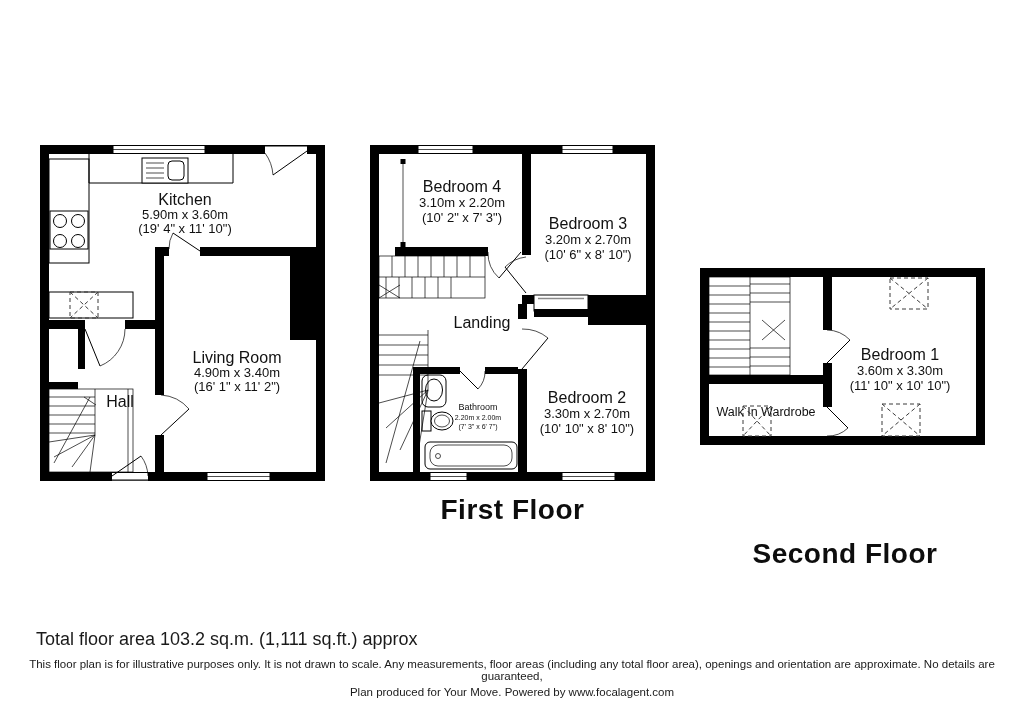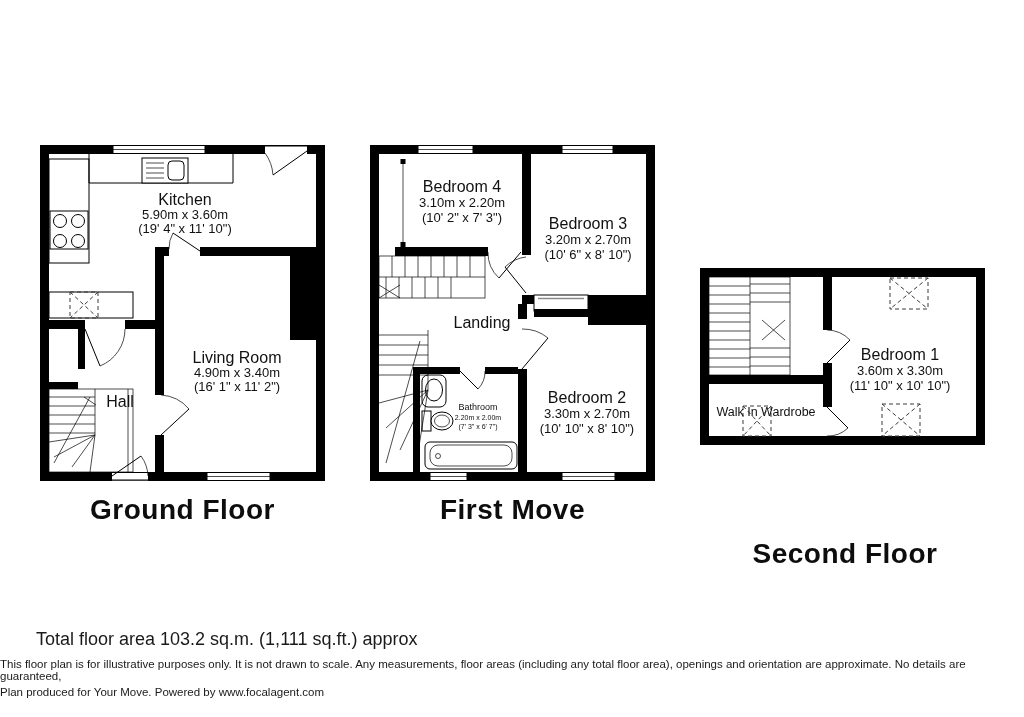--- a/index.html
+++ b/index.html
@@ -16,21 +16,21 @@
   .open{fill:var(--background,#fff);stroke:none;}
   .fixture{fill:var(--background,#fff);stroke:var(--wall,#000);stroke-width:1;}
   text{fill:#111;}
   .room-name{font:16px "Liberation Sans",sans-serif;text-anchor:middle;}
   .room-dim{font:13px "Liberation Sans",sans-serif;text-anchor:middle;}
   .room-name-sm{font:9px "Liberation Sans",sans-serif;text-anchor:middle;}
   .room-dim-sm{font:7px "Liberation Sans",sans-serif;text-anchor:middle;}
   .caption{position:absolute;top:494px;font-size:28px;font-weight:bold;color:#0d0d0d;
            text-align:center;letter-spacing:0.5px;}
   #total-area{position:absolute;left:36px;top:629px;font-size:18px;color:#1a1a1a;}
-  .disclaimer{position:absolute;left:0;width:1024px;text-align:left;font-size:11.5px;color:#1a1a1a;}
+  .disclaimer{position:absolute;left:0;width:1024px;text-align:center;font-size:11.5px;color:#1a1a1a;}
   #disc1{top:658px;} #disc2{top:672px;} #disc3{top:686px;}
 </style>
 </head>
 <body>
 
 <div id="canvas">
 
   <svg class="plan" style="left:40px;top:145px;" width="285" height="336" viewBox="0 0 285 336">
 
     <g>
@@ -333,21 +333,20 @@
     </g>
 
     <g>
       <text class="room-name" x="200" y="92">Bedroom 1</text>
       <text class="room-dim" x="200" y="107">3.60m x 3.30m</text>
       <text class="room-dim" x="200" y="122">(11' 10" x 10' 10")</text>
     </g>
     <text class="room-dim" x="66" y="148" style="font-size:12.5px">Walk In Wardrobe</text>
   </svg>
 
-  <div class="caption" style="left:40px;width:285px;">Ground Floor</div>
-  <div class="caption" style="left:370px;width:285px;">First Move</div>
+  <div class="caption" style="left:370px;width:285px;">First Floor</div>
   <div class="caption" style="left:700px;width:290px;margin-top:44px;">Second Floor</div>
 
   <div id="total-area">Total floor area 103.2 sq.m. (1,111 sq.ft.) approx</div>
   <div id="disc1" class="disclaimer">This floor plan is for illustrative purposes only. It is not drawn to scale. Any measurements, floor areas (including any total floor area), openings and orientation are approximate. No details are guaranteed,</div>
   <div id="disc3" class="disclaimer">Plan produced for Your Move. Powered by www.focalagent.com</div>
 
 </div>
 
 </body></html>

